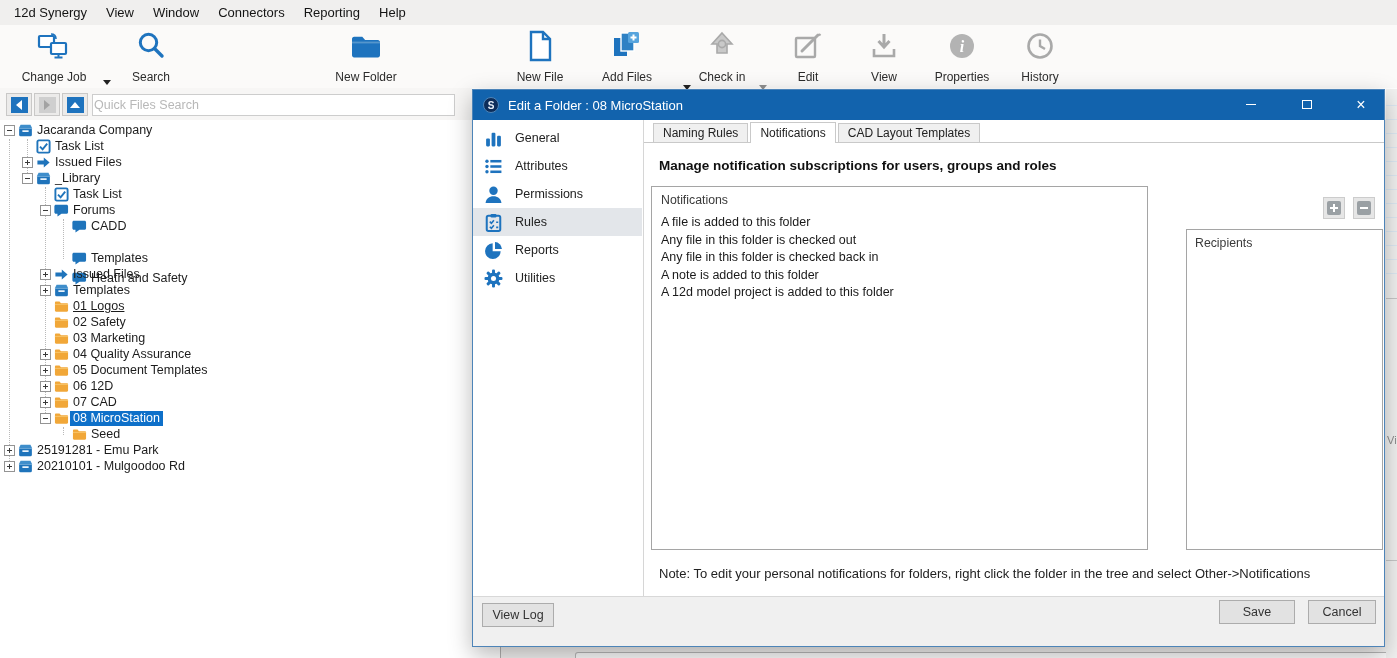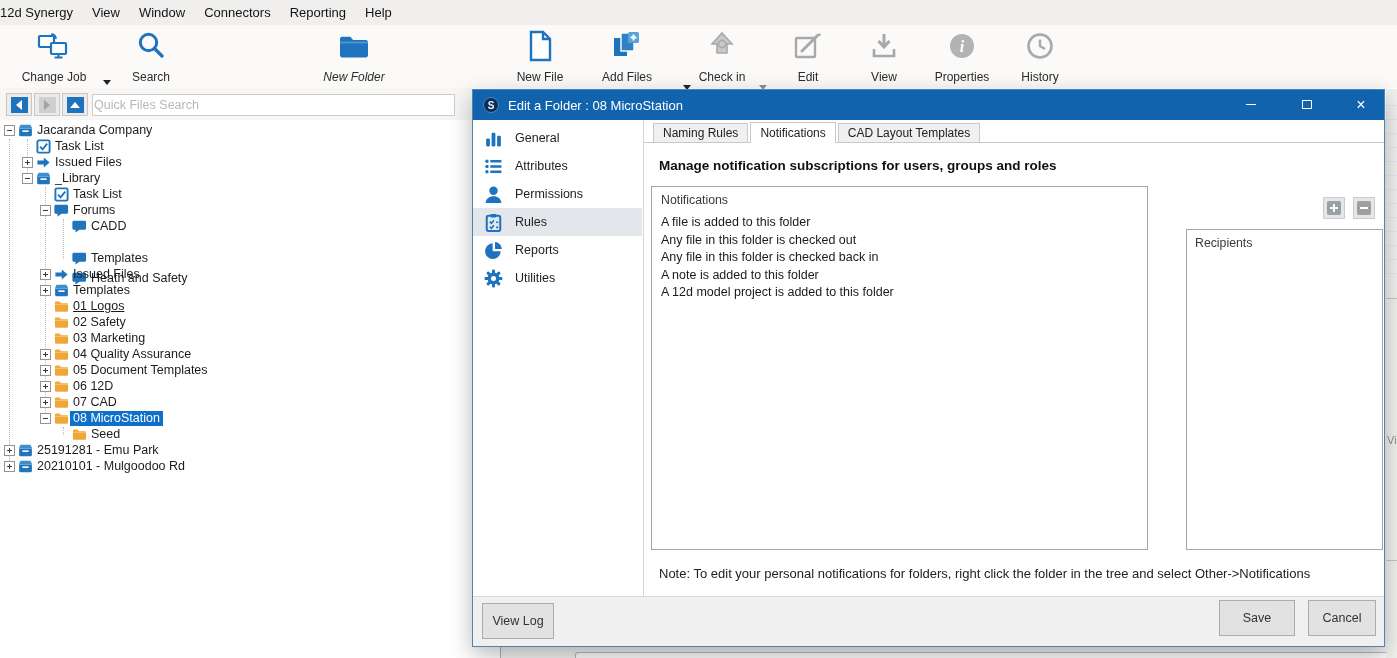--- a/index.html
+++ b/index.html
@@ -2,21 +2,21 @@
 <html><head>
 <meta charset="utf-8">
 <style>
   * { box-sizing: border-box; margin: 0; padding: 0; }
   html,body { background:#fff; }
   #app { position:relative; width:1397px; height:658px; overflow:hidden;
          font-family:"Liberation Sans", sans-serif; background:#ffffff; cursor:default; }
 
   
   .menubar { position:absolute; left:0; top:0; width:100%; height:25px; background:#f0efee;
-             display:flex; align-items:center; gap:19px; padding-left:0; font-size:13px; color:#141414; }
+             display:flex; align-items:center; gap:19px; padding-left:14px; font-size:13px; color:#141414; }
   .menu-item { white-space:nowrap; }
 
   
   .toolbar { position:absolute; left:0; top:25px; width:100%; height:63px; background:#fbfaf9; }
   .tb { position:absolute; top:4px; height:56px; display:flex; flex-direction:column;
         align-items:center; justify-content:space-between; }
   .tb .icn { height:34px; display:flex; align-items:center; justify-content:center; }
   .tb .lbl { font-size:12px; color:#2c2c2c; white-space:nowrap; padding-bottom:1px; }
   .caret { position:absolute; width:0; height:0; border-left:4px solid transparent;
            border-right:4px solid transparent; border-top:5px solid #222; }
@@ -95,21 +95,21 @@
   .mini-inner.plus::after { content:""; position:absolute; left:6px; top:3px; width:2px; height:8px; background:#fff; }
 
   .recip-panel { position:absolute; left:542px; top:109px; width:197px; height:321px; border:1px solid #a5a5a5;
                  background:#fff; padding:6px 8px; }
   .recip-header { font-size:12.3px; color:#3a3a3a; }
 
   .dlg-note { position:absolute; left:15px; top:446px; right:8px; font-size:13px; color:#222; white-space:nowrap; }
 
   .dlg-foot { position:absolute; left:0; right:0; bottom:0; height:50px; background:#f0f0f0;
               border-top:1px solid #d8d8d8; }
-  .btn { position:absolute; height:36px; background:#e2e2e2; border:1px solid #acacac; font-size:12.5px;
+  .btn { position:absolute; height:24px; background:#e2e2e2; border:1px solid #acacac; font-size:12.5px;
          color:#333; display:flex; align-items:center; justify-content:center;
          font-family:"Liberation Sans",sans-serif; }
 
   
   .sliver { position:absolute; left:1386px; top:89px; width:11px; bottom:0; background:#f1f1f0; overflow:hidden; }
   .sliver-line { position:absolute; left:0; right:0; height:1px; }
   .sliver-text { position:absolute; left:1px; top:345px; font-size:11px; color:#8d8d8d; }
 </style>
 </head>
 <body>
@@ -140,21 +140,21 @@
       <span class="caret" style="left: 103px; top: 55px;"></span>
       <div class="tb" style="left: 121px; width: 60px;">
         <span class="icn">
           <svg width="30" height="32" viewBox="0 0 30 32">
             <circle cx="12.5" cy="12.5" r="8.2" fill="none" stroke="#1e73be" stroke-width="3"></circle>
             <line x1="18.5" y1="18.5" x2="26" y2="26" stroke="#1e73be" stroke-width="3.4" stroke-linecap="round"></line>
           </svg>
         </span>
         <span class="lbl">Search</span>
       </div>
-      <div class="tb" style="left: 320px; width: 68px; font-style: italic;">
+      <div class="tb" style="left: 332px; width: 68px;">
         <span class="icn">
           <svg width="34" height="28" viewBox="0 0 34 28">
             <path d="M3 7c0-1.2.9-2.2 2.1-2.2h8.2l2.8 3.2h12.8c1.2 0 2.1 1 2.1 2.2v13c0 1.2-.9 2.2-2.1 2.2H5.1C3.9 25.4 3 24.4 3 23.2z" fill="#1e73be"></path>
             <path d="M3 9.6h28v1.8H3z" fill="#5596cc"></path>
           </svg>
         </span>
         <span class="lbl">New Folder</span>
       </div>
       <div class="tb" style="left: 511px; width: 58px;">
         <span class="icn">

